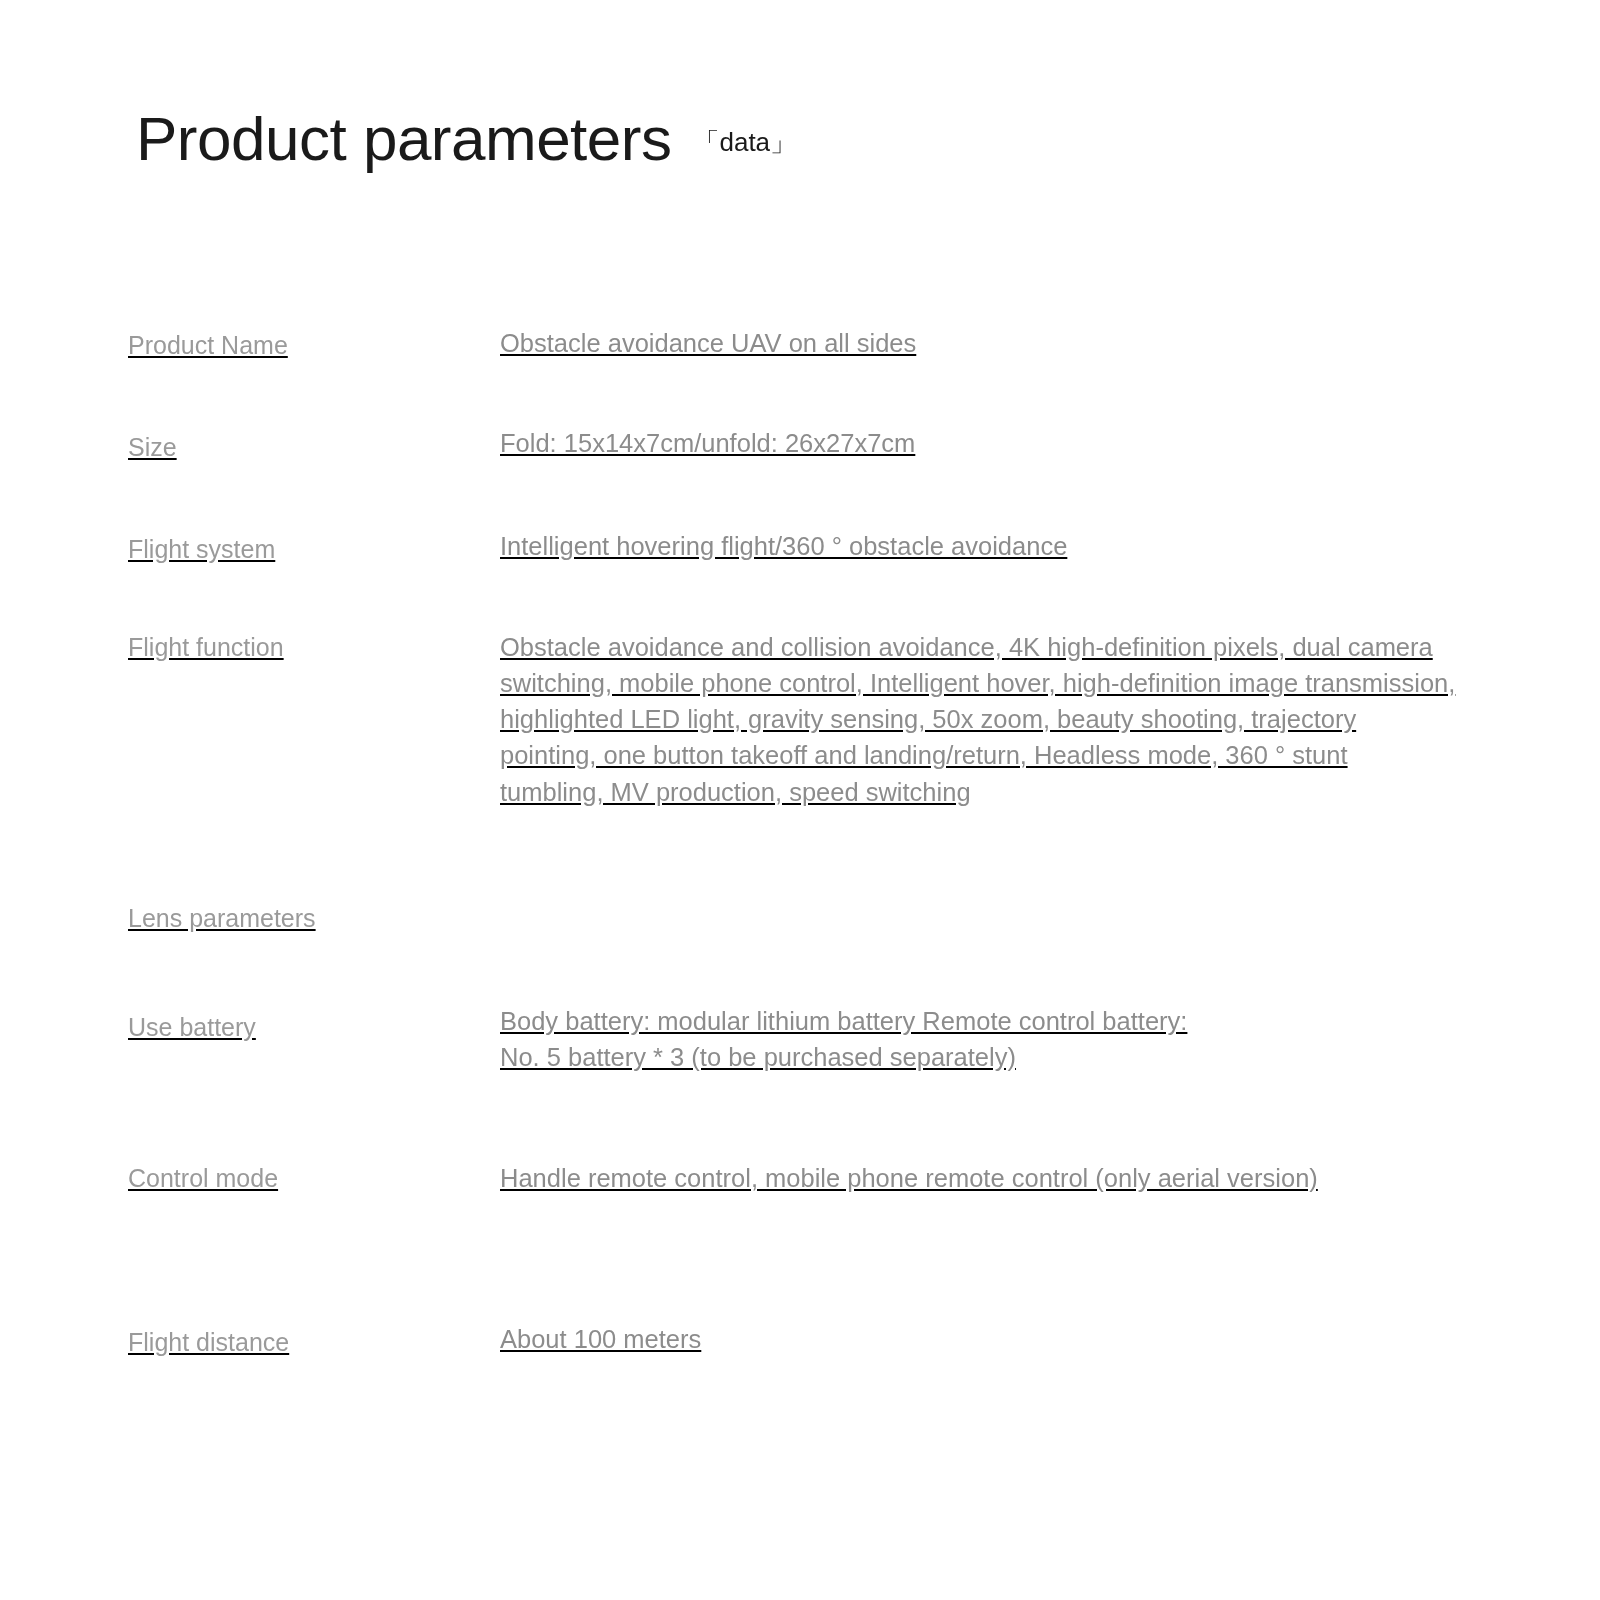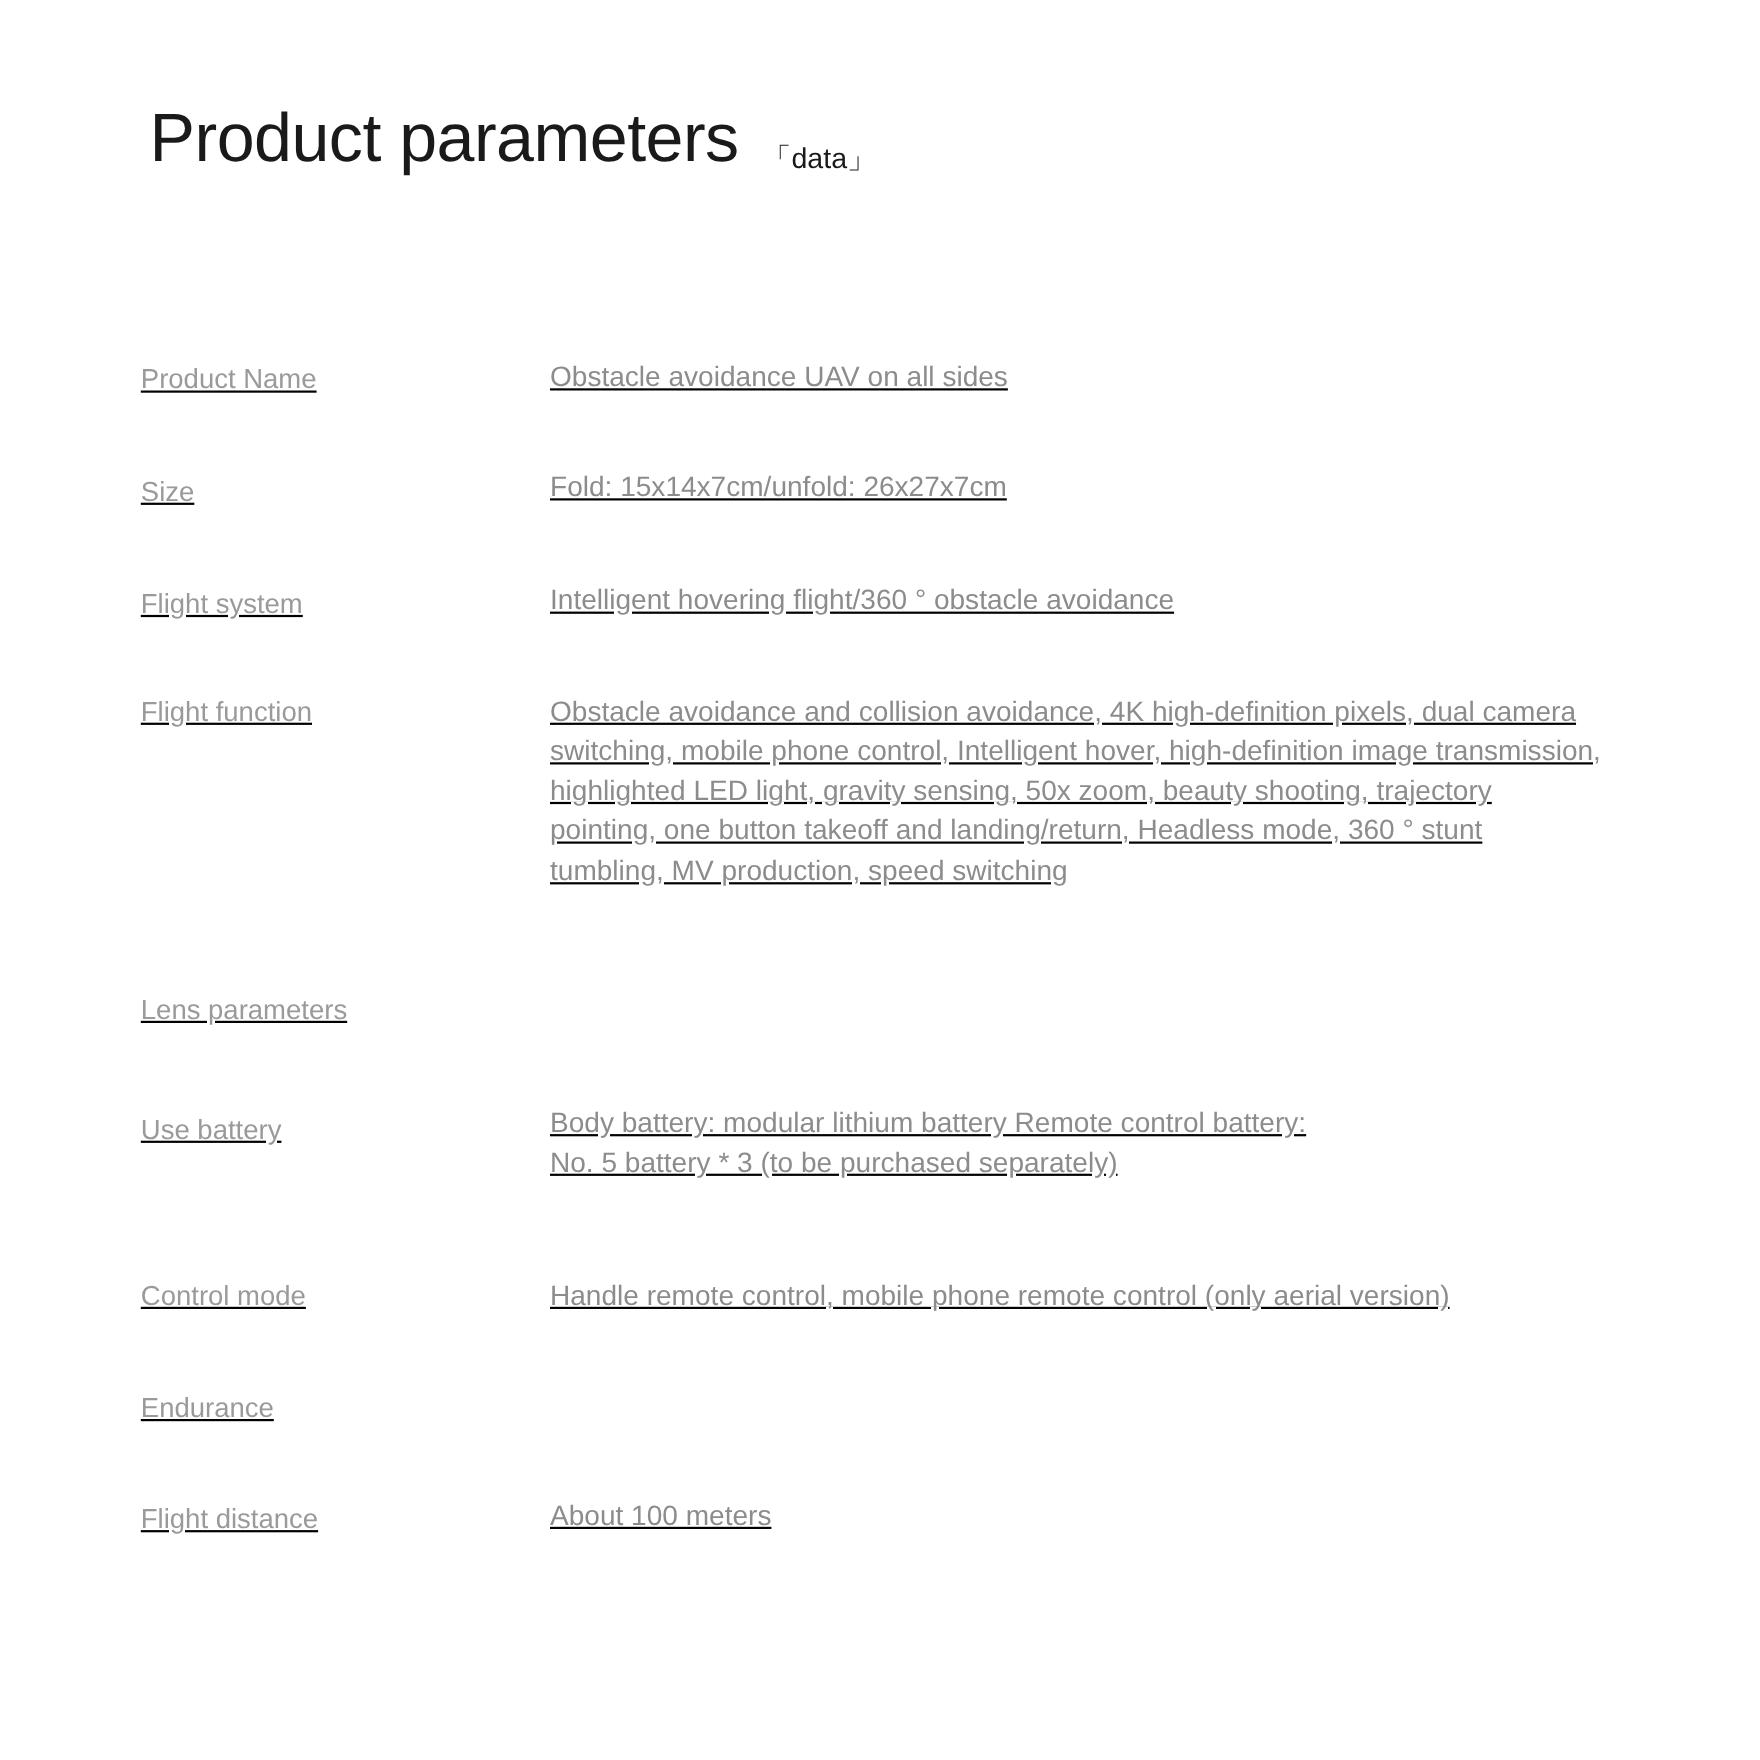--- a/index.html
+++ b/index.html
@@ -15,23 +15,23 @@
   }
   .page {
     position: relative;
     width: 1600px;
     height: 1600px;
     box-sizing: border-box;
   }
   .title-block {
     position: absolute;
     left: 136px;
-    top: 95px;
+    top: 108px;
     display: flex;
-    align-items: flex-end;
+    align-items: center;
   }
   .title-main {
     font-size: 62px;
     font-weight: 400;
     color: #1a1a1a;
     letter-spacing: -0.5px;
     line-height: 1;
   }
   .title-sub {
     font-size: 26px;
@@ -103,21 +103,20 @@
       <div class="spec-row" style="margin-bottom: 85px;">
         <div class="spec-label" style="margin-top: 6px;">Use battery</div>
         <div class="spec-value">Body battery: modular lithium battery Remote control battery:
 No. 5 battery * 3 (to be purchased separately)</div>
       </div>
       <div class="spec-row" style="margin-bottom: 62px;">
         <div class="spec-label">Control mode</div>
         <div class="spec-value">Handle remote control, mobile phone remote control (only aerial version)</div>
       </div>
       <div class="spec-row" style="margin-bottom: 62px;">
-        <div class="spec-label" style="margin-top: 3px;">Endurance</div>
       </div>
       <div class="spec-row">
         <div class="spec-label" style="margin-top: 3px;">Flight distance</div>
         <div class="spec-value">About 100 meters</div>
       </div>
     </div>
 
 </div>
 
 </body></html>

